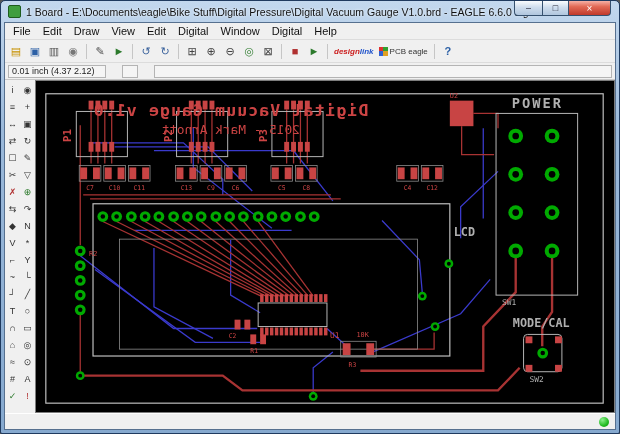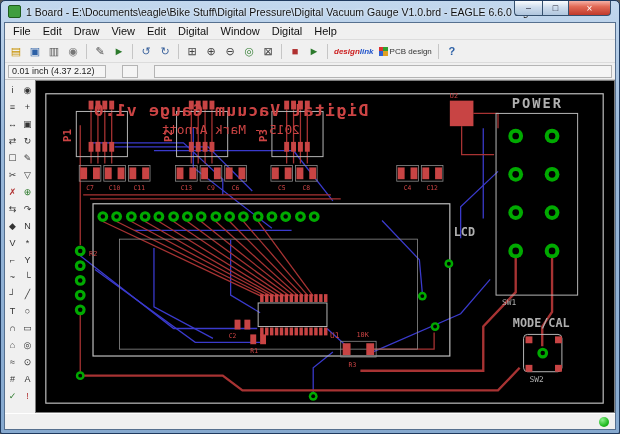--- a/index.html
+++ b/index.html
@@ -104,21 +104,21 @@
       <div class="tbi" style="color:#2c7a2c;">►</div>
       <div class="tb-sep"></div>
       <div class="logo-design"><span class="p1">design</span><span class="p2">link</span></div>
       <div class="pcbq">
         <span class="pcbq-icon">
             <i></i>
             <i></i>
             <i></i>
             <i></i>
           </span>
-        <span>PCB design</span>
+        <span>PCB eagle</span>
       </div>
       <div class="tb-sep"></div>
       <div class="tbi" style="color:#2b5fa5;font-weight:bold;">?</div>
     </div>
 
     <div class="cmdbar">
       <div class="coords">0.01 inch (4.37 2.12)</div>
       <div class="cmd-spacer"></div>
       <input class="cmd-input" type="text" value="" style="">
     </div>

